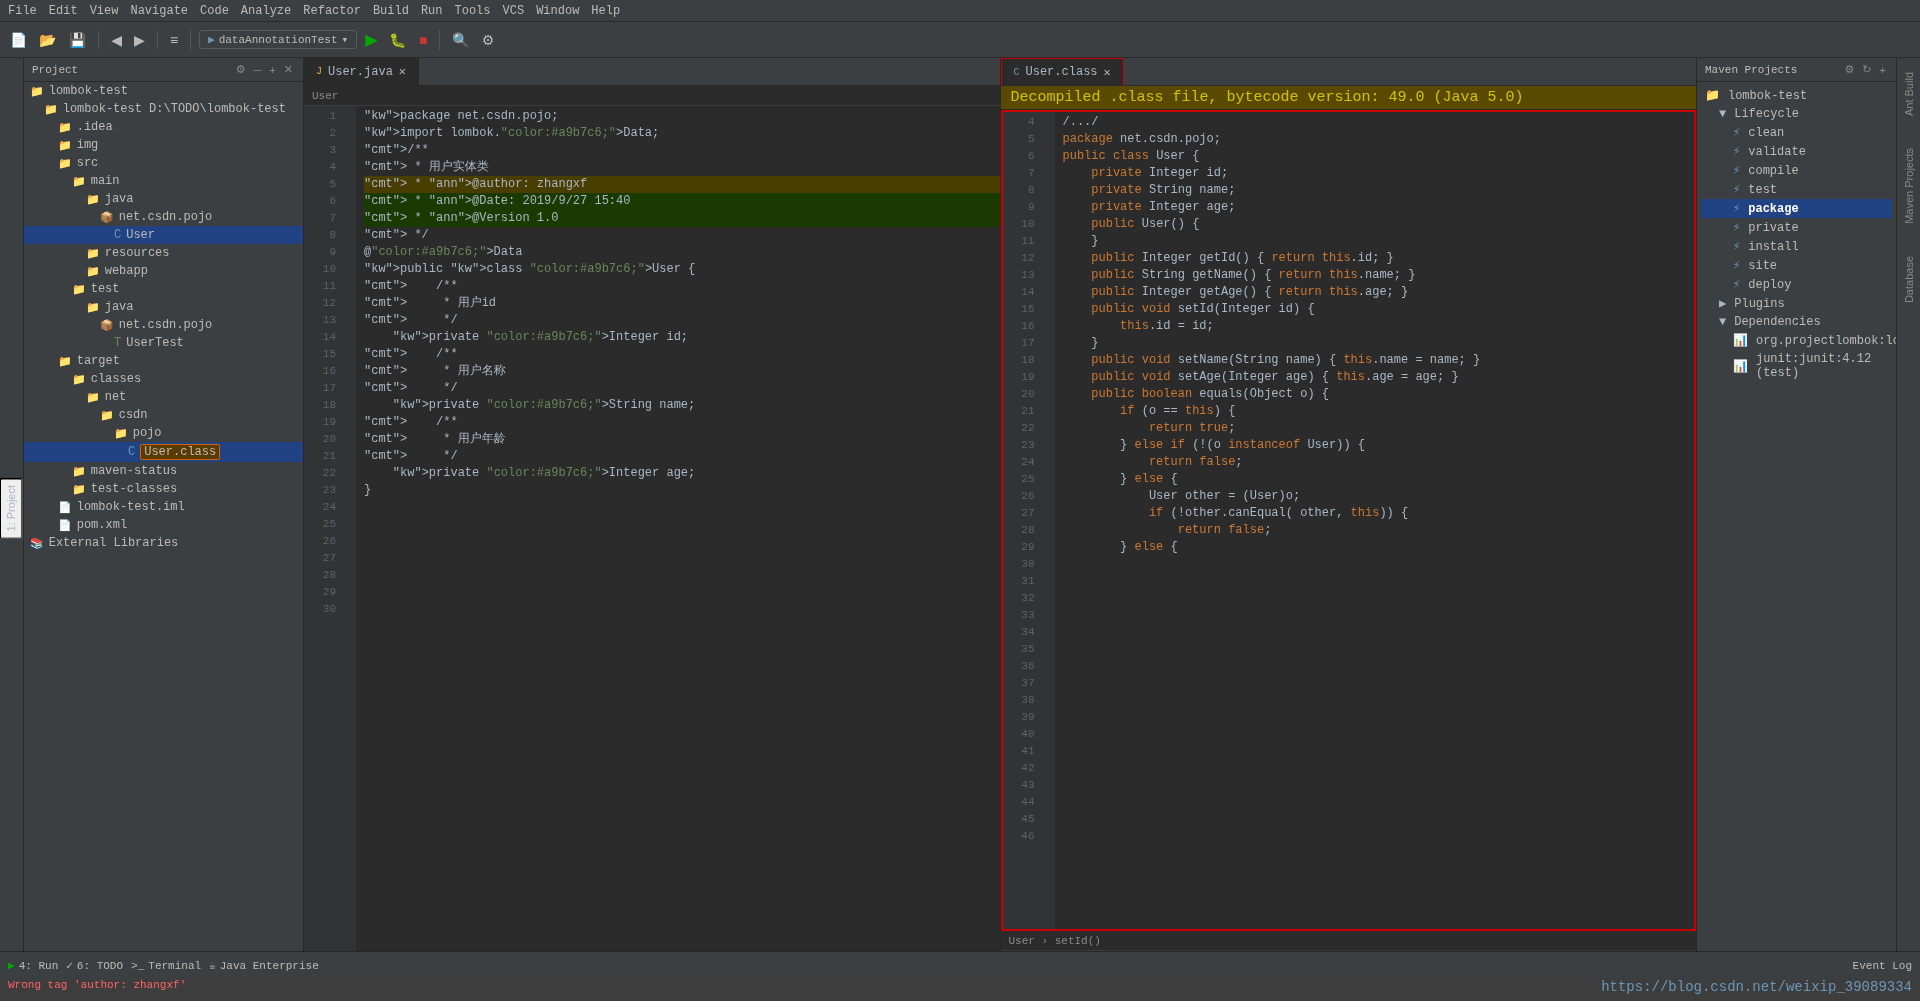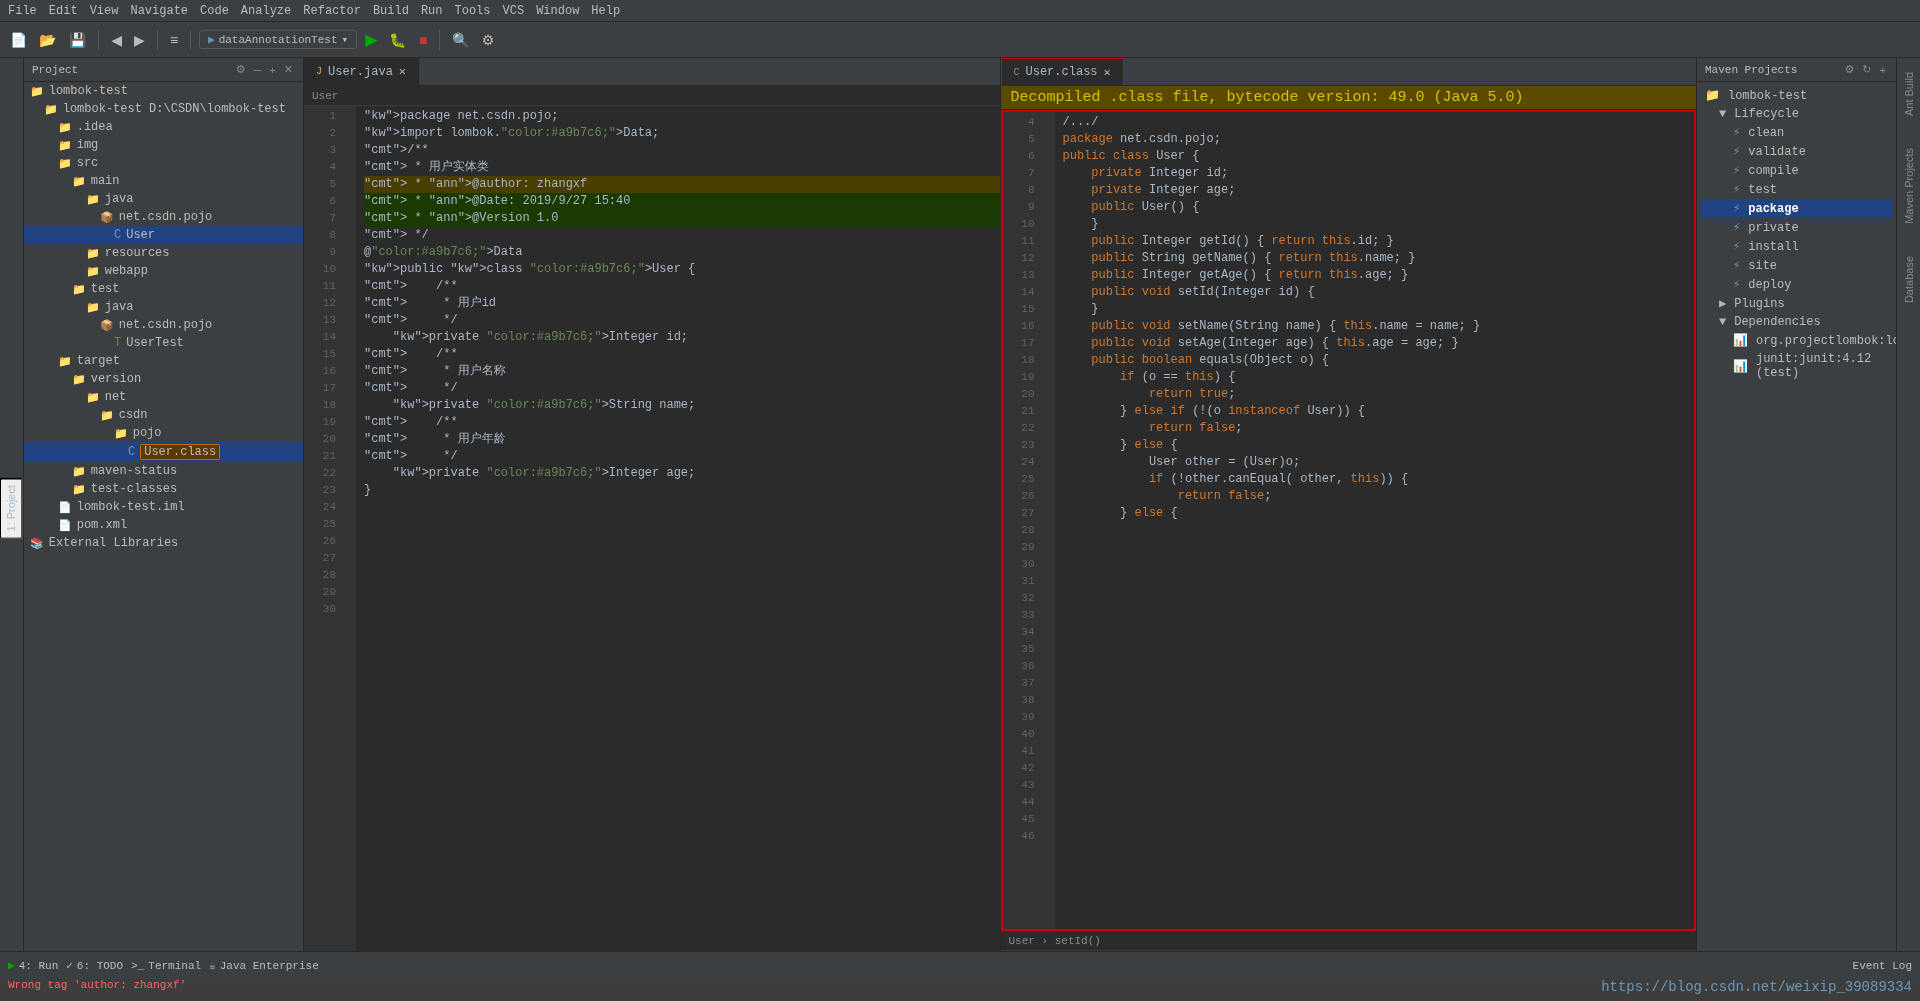--- a/index.html
+++ b/index.html
@@ -416,21 +416,21 @@
 
         <div id="tree-render">
             <div class="tree-item">
               <span class="tree-indent" style="width: 0px; display: inline-block;"></span>
               <span class="tree-icon" style="font-size: 11px;">📁</span>
               <span class="tree-label">lombok-test</span>
             </div>
             <div class="tree-item">
               <span class="tree-indent" style="width: 14px; display: inline-block;"></span>
               <span class="tree-icon" style="font-size: 11px;">📁</span>
-              <span class="tree-label">lombok-test D:\CSDN\lombok-test</span>
+              <span class="tree-label">lombok-test D:\TODO\lombok-test</span>
             </div>
             <div class="tree-item">
               <span class="tree-indent" style="width: 28px; display: inline-block;"></span>
               <span class="tree-icon" style="font-size: 11px;">📁</span>
               <span class="tree-label">.idea</span>
             </div>
             <div class="tree-item">
               <span class="tree-indent" style="width: 28px; display: inline-block;"></span>
               <span class="tree-icon" style="font-size: 11px;">📁</span>
               <span class="tree-label">img</span>
@@ -491,21 +491,21 @@
               <span class="tree-label">UserTest</span>
             </div>
             <div class="tree-item">
               <span class="tree-indent" style="width: 28px; display: inline-block;"></span>
               <span class="tree-icon" style="font-size: 11px;">📁</span>
               <span class="tree-label">target</span>
             </div>
             <div class="tree-item">
               <span class="tree-indent" style="width: 42px; display: inline-block;"></span>
               <span class="tree-icon" style="font-size: 11px;">📁</span>
-              <span class="tree-label">version</span>
+              <span class="tree-label">classes</span>
             </div>
             <div class="tree-item">
               <span class="tree-indent" style="width: 56px; display: inline-block;"></span>
               <span class="tree-icon" style="font-size: 11px;">📁</span>
               <span class="tree-label">net</span>
             </div>
             <div class="tree-item">
               <span class="tree-indent" style="width: 70px; display: inline-block;"></span>
               <span class="tree-icon" style="font-size: 11px;">📁</span>
               <span class="tree-label">csdn</span>
@@ -691,35 +691,37 @@
               </div>
             <div style="width:12px; background:#313335; flex-shrink:0;"></div>
             <div class="code-lines" id="decompiled-code-content">
                 <div></div>
                 <div>/.../</div>
                 <div></div>
                 <div><span class="kw">package</span> net.csdn.pojo;</div>
                 <div></div>
                 <div><span class="kw">public</span> <span class="kw">class</span> <span style="color:#a9b7c6;">User</span> {</div>
                 <div>    <span class="kw">private</span> <span style="color:#a9b7c6;">Integer</span> id;</div>
+                <div>    <span class="kw">private</span> <span style="color:#a9b7c6;">String</span> name;</div>
                 <div>    <span class="kw">private</span> <span style="color:#a9b7c6;">Integer</span> age;</div>
                 <div></div>
                 <div>    <span class="kw">public</span> <span style="color:#a9b7c6;">User</span>() {</div>
                 <div>    }</div>
                 <div></div>
                 <div>    <span class="kw">public</span> <span style="color:#a9b7c6;">Integer</span> getId() { <span class="kw">return</span> <span class="kw">this</span>.id; }</div>
                 <div></div>
                 <div></div>
                 <div>    <span class="kw">public</span> <span style="color:#a9b7c6;">String</span> getName() { <span class="kw">return</span> <span class="kw">this</span>.name; }</div>
                 <div></div>
                 <div></div>
                 <div>    <span class="kw">public</span> <span style="color:#a9b7c6;">Integer</span> getAge() { <span class="kw">return</span> <span class="kw">this</span>.age; }</div>
                 <div></div>
                 <div></div>
                 <div>    <span class="kw">public</span> <span class="kw">void</span> setId(<span style="color:#a9b7c6;">Integer</span> id) {</div>
+                <div>        <span class="kw">this</span>.id = id;</div>
                 <div>    }</div>
                 <div></div>
                 <div></div>
                 <div>    <span class="kw">public</span> <span class="kw">void</span> setName(<span style="color:#a9b7c6;">String</span> name) { <span class="kw">this</span>.name = name; }</div>
                 <div></div>
                 <div></div>
                 <div>    <span class="kw">public</span> <span class="kw">void</span> setAge(<span style="color:#a9b7c6;">Integer</span> age) { <span class="kw">this</span>.age = age; }</div>
                 <div></div>
                 <div></div>
                 <div>    <span class="kw">public</span> <span class="kw">boolean</span> equals(<span style="color:#a9b7c6;">Object</span> o) {</div>

